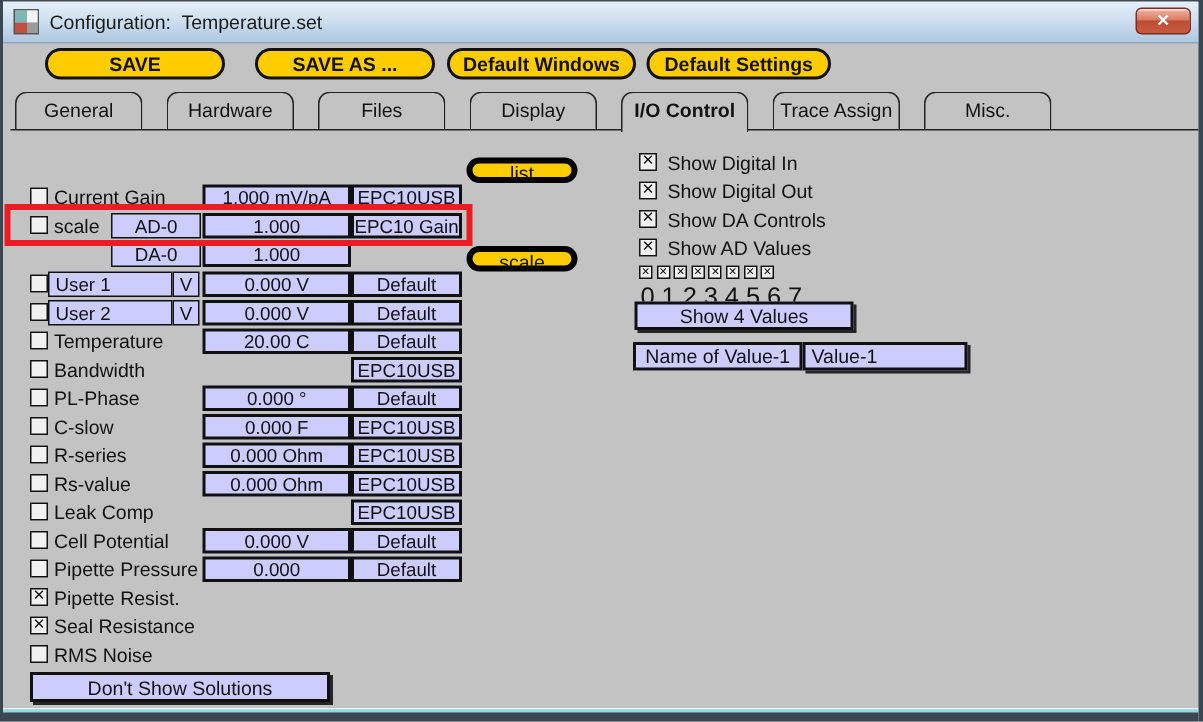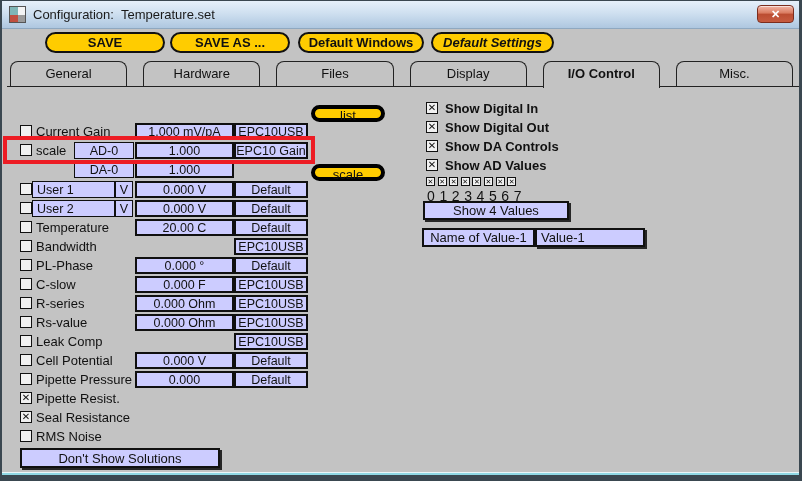--- a/index.html
+++ b/index.html
@@ -16,21 +16,21 @@
   .app-icon i:nth-child(3){background:#c05040;} .app-icon i:nth-child(4){background:#9a9a9a;}
   .title { position:absolute; left:31px; top:6px; white-space:pre; color:#1a1a1a; }
   .close-btn { position:absolute; left:755px; top:4px; width:37px; height:18px; border-radius:4px;
                border:1px solid #7c2d1d; background:linear-gradient(180deg,#f2b5a5 0%,#d97a5f 45%,#bb4c31 50%,#c65b40 100%);
                color:#fff; font-weight:bold; font-size:11px; text-align:center; line-height:16px;
                box-shadow:inset 0 1px 0 rgba(255,255,255,.6); cursor:pointer; }
   
   .ybtn { position:absolute; top:31px; height:21px; background:#ffcc00; border:2px solid #111;
           border-radius:11px; font-weight:bold; text-align:center; line-height:17px; cursor:pointer; }
   
-  .tabbar { position:absolute; left:8px; top:60px; width:783px; height:25px; display:flex; gap:16px; }
+  .tabbar { position:absolute; left:8px; top:60px; width:691px; height:25px; display:flex; gap:16px; }
   .tab { flex:1; background:#c3c3c3; border:1px solid #222; border-bottom:none;
          border-radius:8px 8px 0 0; text-align:center; line-height:24px; height:25px; cursor:pointer; }
   .tab.active { font-weight:bold; height:27px; z-index:3; position:relative; }
   .tabline { position:absolute; left:5px; top:85px; width:792px; border-top:1px solid #222; z-index:1; }
   
   .row { position:absolute; left:0; width:802px; height:17px; }
   .cb { position:absolute; width:12px; height:12px; border:1px solid #111; background:#f1f1f1;
         text-align:center; cursor:pointer; }
   .cb[data-checked="true"]::after { content:"✕"; font-size:10px; line-height:10px; display:block; color:#111; }
   .row .cb { left:18px; top:2px; }
@@ -43,26 +43,26 @@
   .uname { left:30px; width:83px; justify-content:flex-start; padding-left:4px; }
   .unit { left:113px; width:18px; }
   .val  { left:133px; width:99px; }
   .src  { left:232px; width:74px; }
   
   .sybtn { position:absolute; width:74px; height:17px; background:#ffcc00; border:4px solid #000000;
            border-radius:9px; text-align:center; line-height:13px; cursor:pointer; }
   
   .rp-cb-row { position:absolute; left:424px; height:15px; }
   .rp-cb-row .cb { left:0; top:0; }
-  .rp-cb-row .rp-label { position:absolute; left:19px; top:-1px; white-space:nowrap;font-weight:bold; }
+  .rp-cb-row .rp-label { position:absolute; left:19px; top:-1px; white-space:nowrap; }
   .minis { position:absolute; left:424px; top:176px; display:flex; }
   .mini { width:9px; height:9px; border:1px solid #111; background:#f1f1f1; margin-right:2.6px;
           text-align:center; cursor:pointer; }
   .mini[data-checked="true"]::after { content:"✕"; font-size:7px; line-height:7px; display:block; }
-  .bitdigits { position:absolute; left:425px; top:187px; font-size:14px; letter-spacing:4.6px; }
+  .bitdigits { position:absolute; left:425px; top:187px; font-size:17px; letter-spacing:4.6px; }
   .lavbtn { position:absolute; background:#ccccff; border:2px solid #101010;
             box-shadow:2px 2px 0 rgba(10,10,10,.85); display:flex; align-items:center; justify-content:center;
             white-space:nowrap; overflow:hidden; cursor:pointer; }
   
   .highlight { position:absolute; left:1px; top:135px; width:312px; height:28px;
                border:4px solid #ed1c24; z-index:6; pointer-events:none; }
   
   .strip-lite { position:absolute; left:0; top:471px; width:100%; height:1px; background:#eaf6f8; }
   .strip-cyan { position:absolute; left:0; top:472px; width:100%; height:2px; background:#8fd8e4; }
   .strip-dark { position:absolute; left:0; top:474px; width:100%; height:7px; background:#3a4750; }
@@ -76,31 +76,32 @@
     <span class="app-icon">
         <i></i>
         <i></i>
         <i></i>
         <i></i>
       </span>
     <span class="title">Configuration:  Temperature.set</span>
     <span class="close-btn">✕</span>
   </div>
 
-  <div class="ybtn" style="left:43px;width:120px;">SAVE</div>
+  <div class="ybtn" style="left:28px;width:120px;">SAVE</div>
   <div class="ybtn" style="left:168px;width:120px;">SAVE AS ...</div>
   <div class="ybtn" style="left:296px;width:126px;">Default Windows</div>
-  <div class="ybtn" style="left:429px;width:123px;font-style:italic;">Default Settings</div>
+  <div class="ybtn" style="left:429px;width:123px;">Default Settings</div>
 
   <div class="tabbar">
     <div class="tab">General</div>
     <div class="tab">Hardware</div>
     <div class="tab">Files</div>
     <div class="tab">Display</div>
     <div class="tab active">I/O Control</div>
+    <div class="tab">Trace Assign</div>
     <div class="tab">Misc.</div>
   </div>
   <div class="tabline"></div>
 
   <div class="sybtn" style="left:309px;top:104px;">list</div>
   <div class="sybtn" style="left:309px;top:163px;">scale</div>
 
   <div class="row" style="top:122px;">
     <span class="cb" data-checked="false"></span>
     <span class="rlabel">Current Gain</span>

